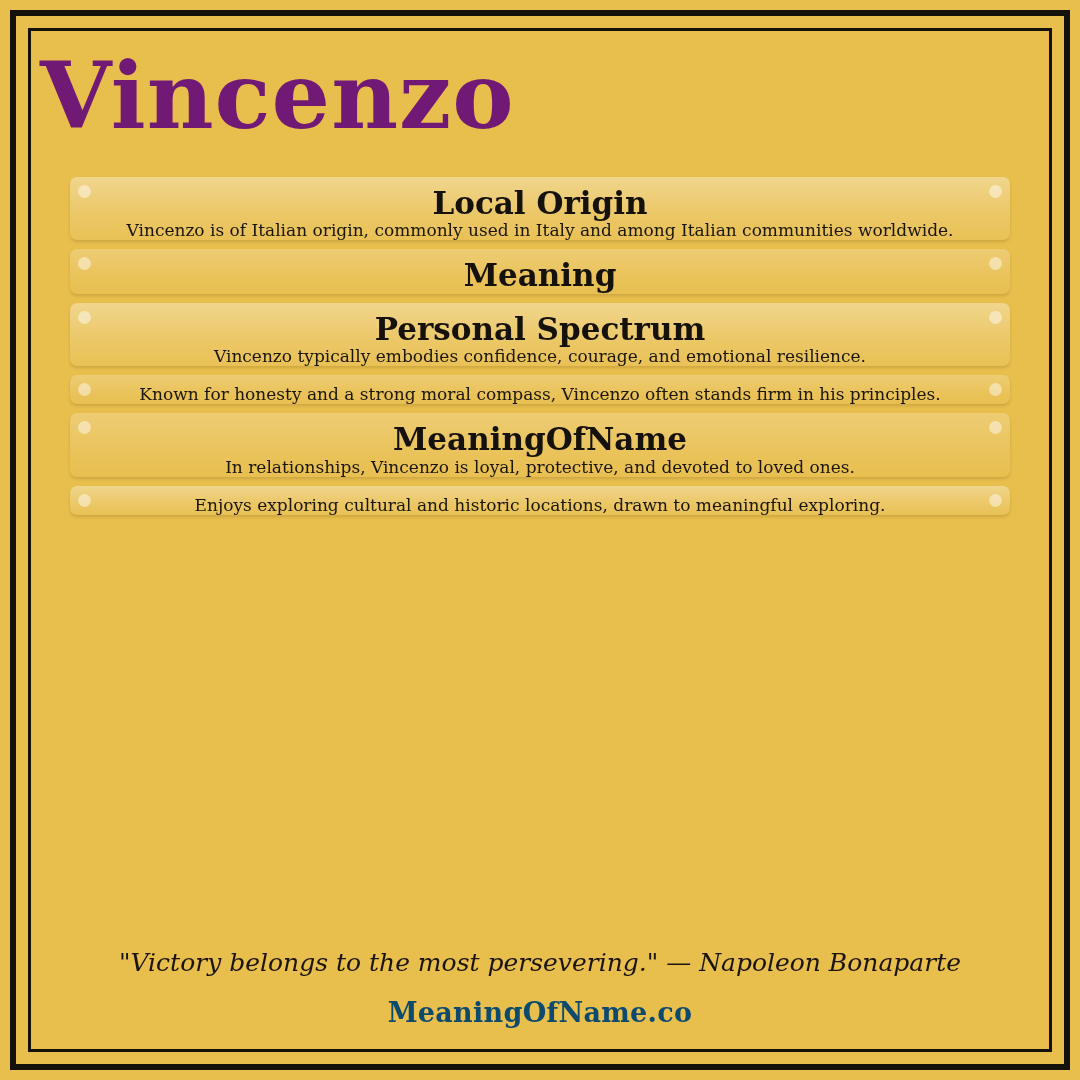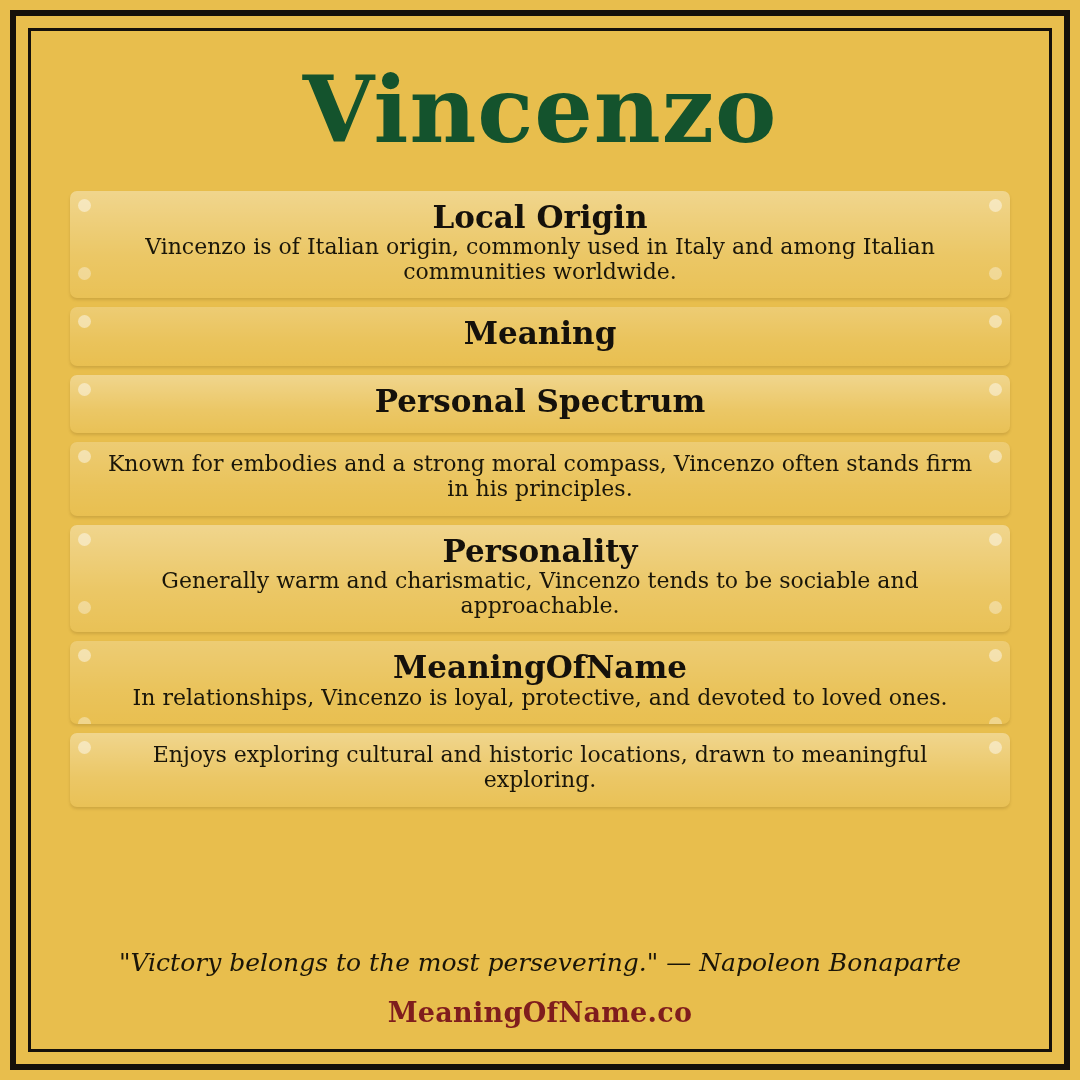--- a/index.html
+++ b/index.html
@@ -42,41 +42,40 @@
   .content {
     position: absolute;
     left: 40px;
     top: 34px;
     right: 40px;
     bottom: 34px;
     display: flex;
     flex-direction: column;
   }
   .title {
-    text-align: center;
     font-size: 92px;
     font-weight: bold;
-    color: #14532d;
+    color: #701a75;
     letter-spacing: 1px;
     line-height: 1.05;
-    margin-top: 28px;
+    margin-top: 14px;
     margin-bottom: 10px;
     font-family: "DejaVu Serif", serif;
   }
   .cards {
     margin-top: 22px;
     display: flex;
     flex-direction: column;
     gap: 9px;
     padding: 0 30px;
   }
   .card {
     position: relative;
     border-radius: 7px;
-    padding: 10px 26px 14px 26px;
+    padding: 10px 26px 0 26px;
     box-sizing: border-box;
     background: linear-gradient(180deg, rgba(255,255,255,0.36) 0%, rgba(255,255,255,0.14) 60%, rgba(255,255,255,0.05) 100%);
     box-shadow: 0 2px 3px rgba(90,60,10,0.18);
     overflow: hidden;
   }
   .card.alt {
     background: linear-gradient(180deg, rgba(255,255,255,0.22) 0%, rgba(255,255,255,0.08) 60%, rgba(255,255,255,0.02) 100%);
   }
   .card::before,
   .card::after {
@@ -93,41 +92,41 @@
     text-align: center;
     font-size: 31px;
     font-weight: bold;
     color: #15110B;
     line-height: 1.08;
     font-family: "DejaVu Serif", serif;
     margin-bottom: 1px;
   }
   .card-body {
     text-align: center;
-    font-size: 22px;
+    font-size: 17px;
     color: #1A1609;
     line-height: 1.12;
     font-family: "DejaVu Serif", serif;
   }
   .footer {
     margin-top: auto;
     padding-bottom: 18px;
     text-align: center;
   }
   .quote {
     font-size: 25px;
     color: #1A1508;
     font-style: italic;
     font-family: "DejaVu Serif", serif;
     margin-bottom: 20px;
   }
   .brand {
     font-size: 27px;
     font-weight: bold;
-    color: #7f1d1d;
+    color: #0c4a6e;
     font-family: "DejaVu Serif", serif;
     letter-spacing: 0.3px;
   }
 </style>
 </head>
 <body>
 
 <div class="poster">
   <div class="frame-outer"></div>
   <div class="frame-inner"></div>
@@ -142,30 +141,27 @@
         <div class="card-title">Local Origin</div>
         <div class="card-body">Vincenzo is of Italian origin, commonly used in Italy and among Italian communities worldwide.</div>
       </div>
 
       <div class="card alt">
         <div class="card-title">Meaning</div>
       </div>
 
       <div class="card">
         <div class="card-title">Personal Spectrum</div>
+        <div class="card-body">Vincenzo typically embodies confidence, courage, and emotional resilience.</div>
       </div>
 
       <div class="card alt">
-        <div class="card-body">Known for embodies and a strong moral compass, Vincenzo often stands firm in his principles.</div>
+        <div class="card-body">Known for honesty and a strong moral compass, Vincenzo often stands firm in his principles.</div>
       </div>
 
-      <div class="card">
-        <div class="card-title">Personality</div>
-        <div class="card-body">Generally warm and charismatic, Vincenzo tends to be sociable and approachable.</div>
-      </div>
 
       <div class="card alt">
         <div class="card-title">MeaningOfName</div>
         <div class="card-body">In relationships, Vincenzo is loyal, protective, and devoted to loved ones.</div>
       </div>
 
       <div class="card">
         <div class="card-body">Enjoys exploring cultural and historic locations, drawn to meaningful exploring.</div>
       </div>
 

